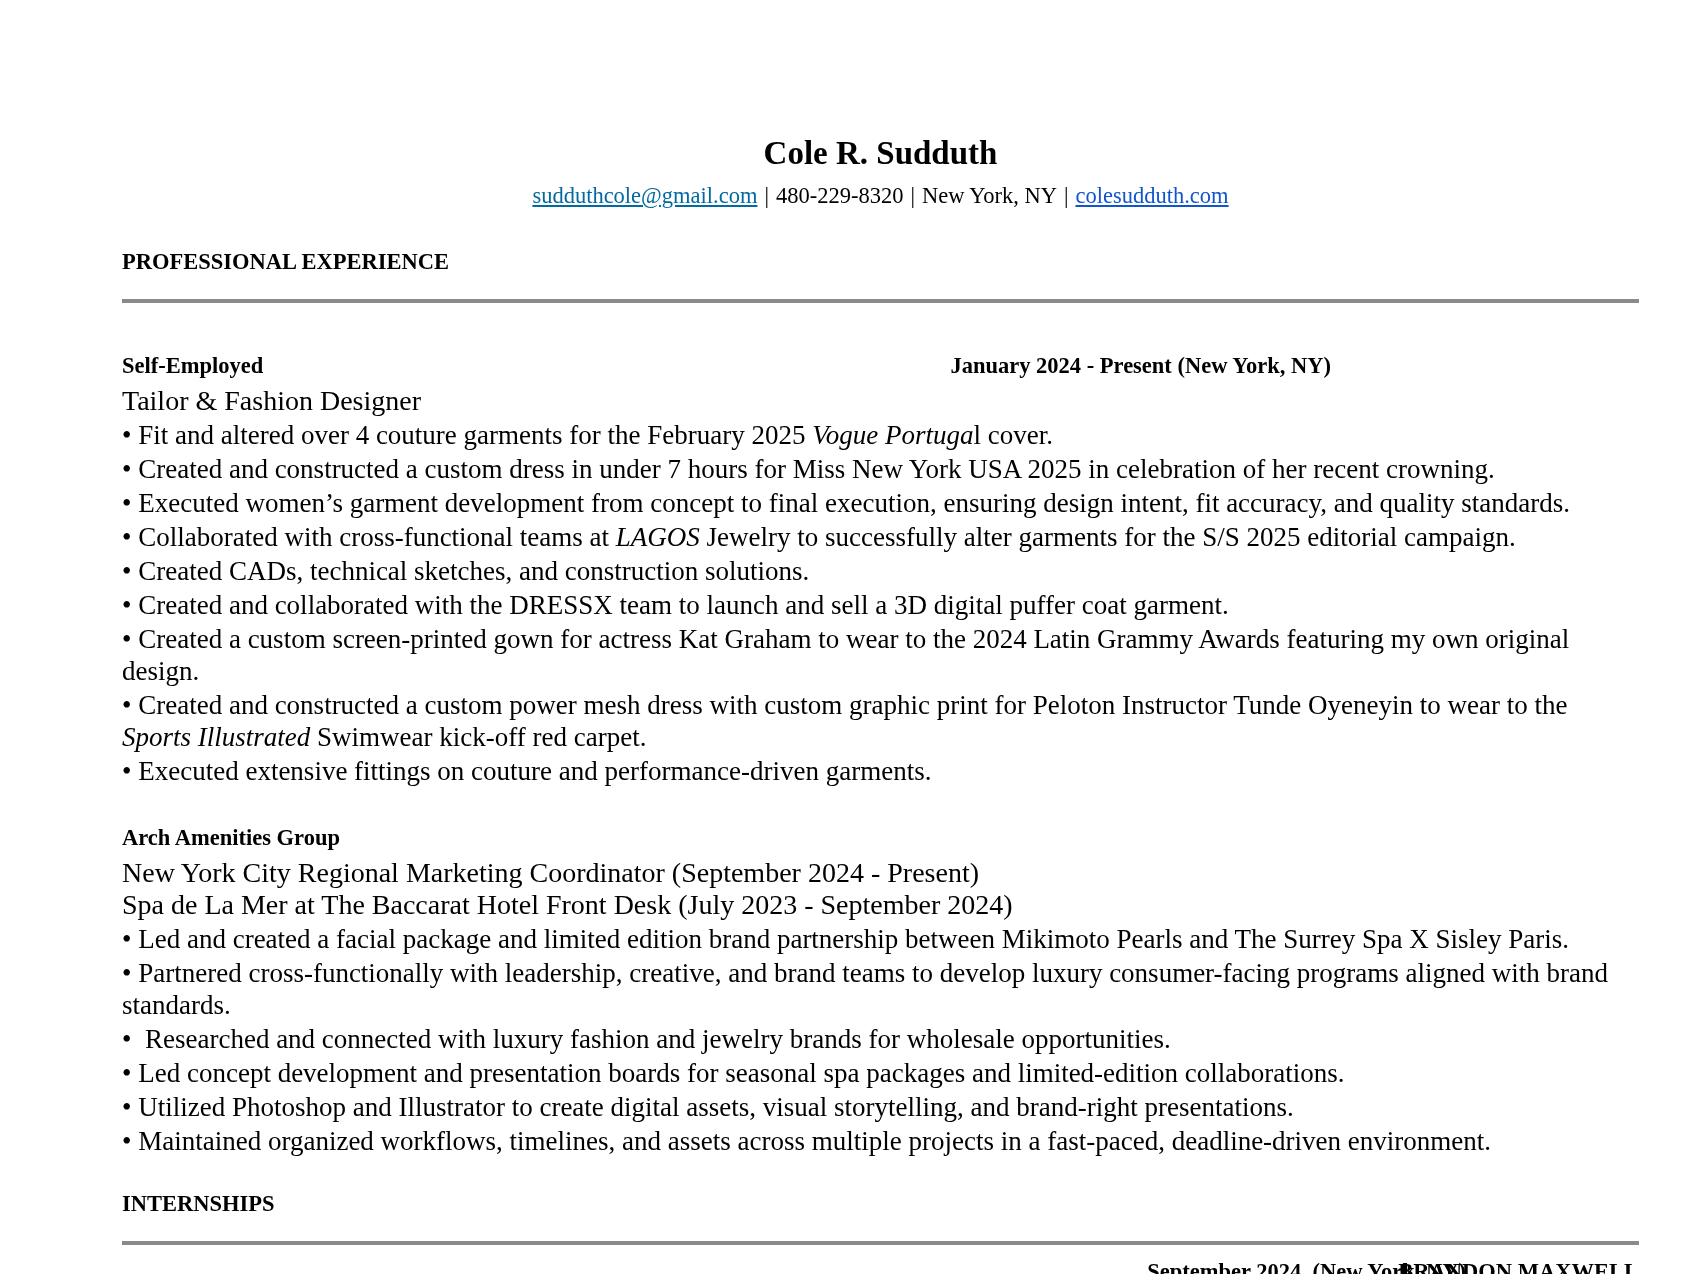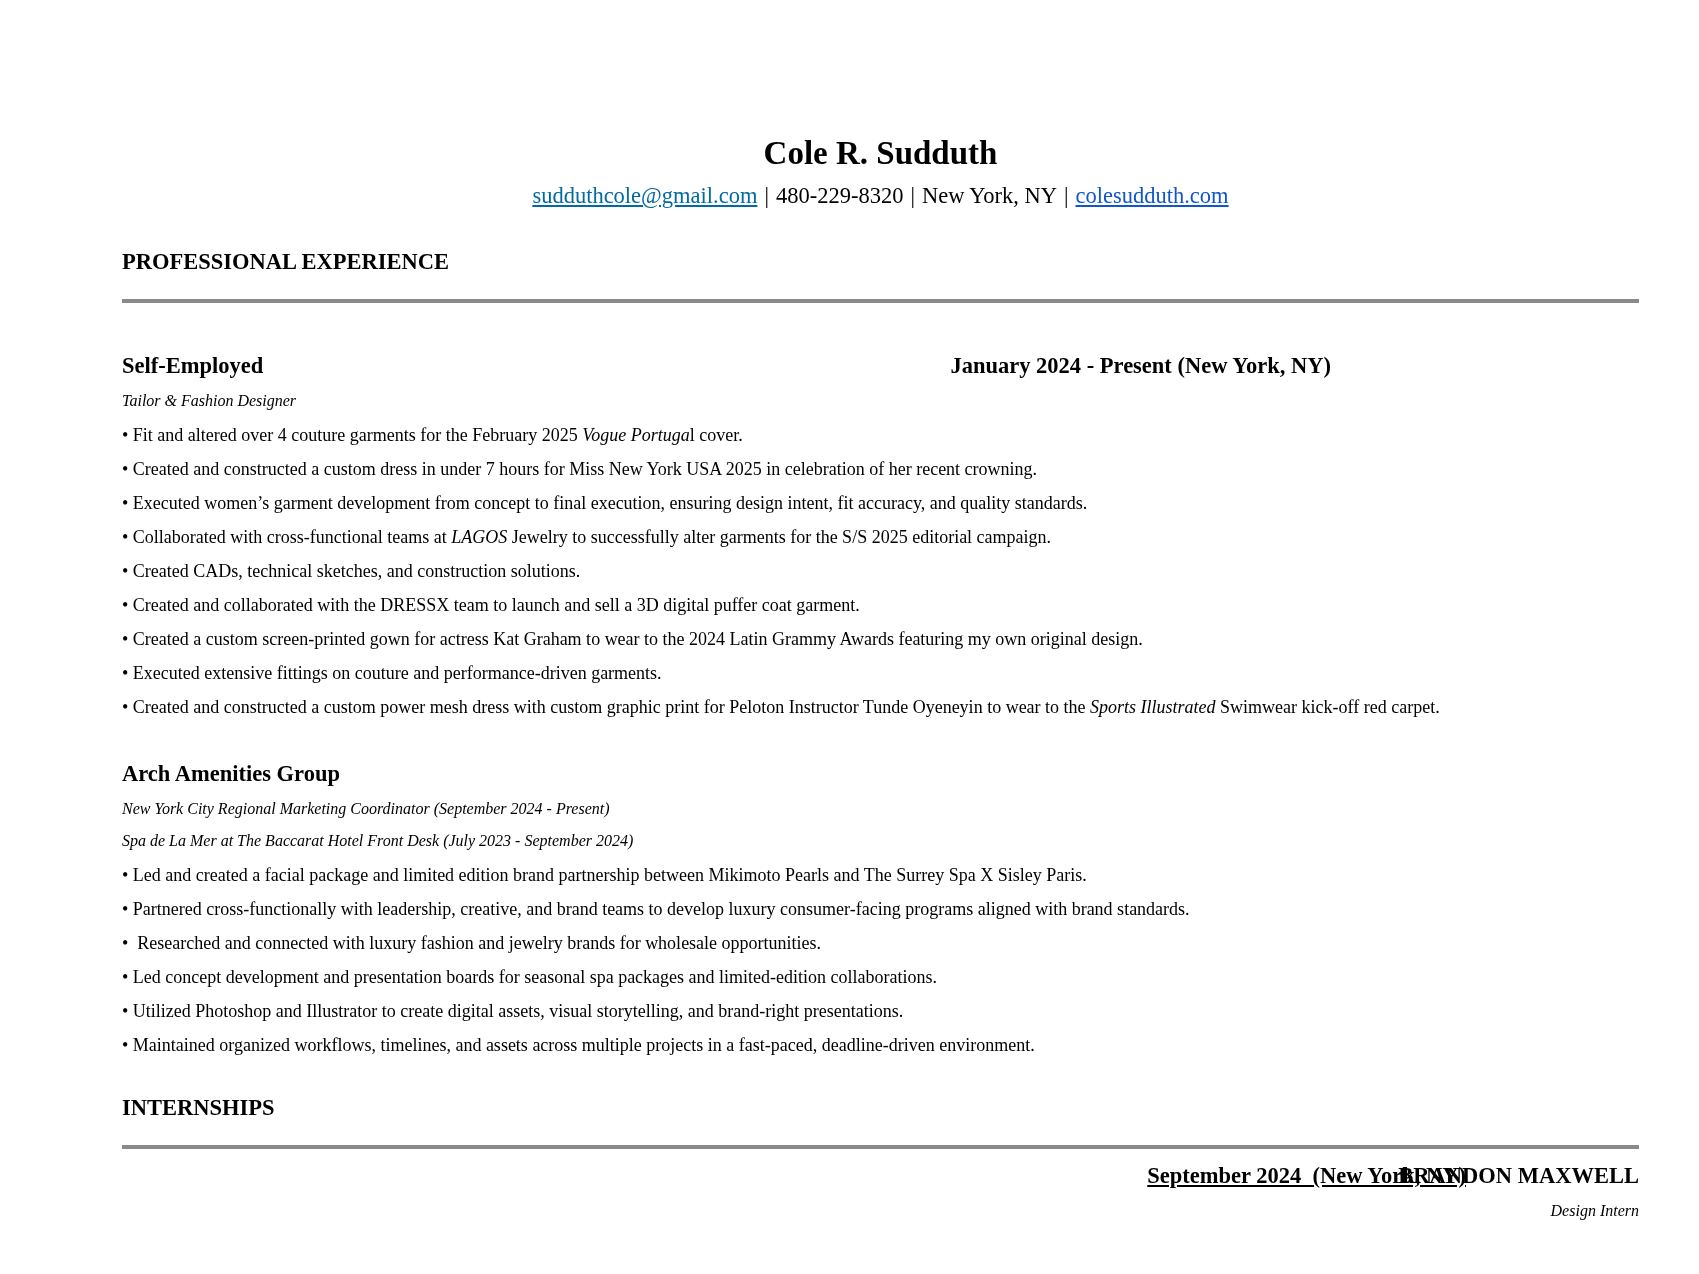--- a/index.html
+++ b/index.html
@@ -29,24 +29,24 @@
   
   .job { margin-top: 48px; }
   .job.arch { margin-top: 36px; }
   .job.brandon { margin-top: 12px; text-align: right; }
   .job-head { position: relative; font-size: 22.5px; font-weight: bold; line-height: 30px; }
   .company { display: inline; font-size: inherit; font-weight: bold; }
   .date { position: absolute; top: 0; font-weight: bold; white-space: pre; }
   .date-a { right: 308px; }
   .date-b { right: 213px; }
   .date-c { right: 173px; text-decoration: underline; }
-  .role { font-style: italic; font-size: 16px; line-height: 32px; margin-top: 4px; }
+  .role { font-size: 28px; line-height: 32px; margin-top: 4px; }
   .role + .role { margin-top: 0; }
   .bullets { margin-top: 2px; }
-  .bullet { font-size: 18px; line-height: 32px; margin-top: 2px; white-space: pre-wrap; }
+  .bullet { font-size: 27px; line-height: 32px; margin-top: 2px; white-space: pre-wrap; }
   .it { font-style: italic; }
 </style>
 </head>
 <body style="--link-blue: #1155cc; --rule-gray: #8a8a8a; color: rgb(0, 0, 0);">
 
 <div class="page">
 
   <header class="doc-header">
     <h1 class="person-name">Cole R. Sudduth</h1>
     <p class="contact-line">
@@ -65,22 +65,22 @@
       </div>
       <p class="role">Tailor &amp; Fashion Designer</p>
       <div class="bullets">
         <p class="bullet"><span>• Fit and altered over 4 couture garments for the February 2025 </span><span class="it">Vogue Portuga</span><span>l cover.</span></p>
         <p class="bullet"><span>• Created and constructed a custom dress in under 7 hours for Miss New York USA 2025 in celebration of her recent crowning.</span></p>
         <p class="bullet"><span>• Executed women’s garment development from concept to final execution, ensuring design intent, fit accuracy, and quality standards.</span></p>
         <p class="bullet"><span>• Collaborated with cross-functional teams at </span><span class="it">LAGOS</span><span> Jewelry to successfully alter garments for the S/S 2025 editorial campaign.</span></p>
         <p class="bullet"><span>• Created CADs, technical sketches, and construction solutions.</span></p>
         <p class="bullet"><span>• Created and collaborated with the DRESSX team to launch and sell a 3D digital puffer coat garment.</span></p>
         <p class="bullet"><span>• Created a custom screen-printed gown for actress Kat Graham to wear to the 2024 Latin Grammy Awards featuring my own original design.</span></p>
+        <p class="bullet"><span>• Created and constructed a custom power mesh dress with custom graphic print for Peloton Instructor Tunde Oyeneyin to wear to the </span><span class="it">Sports Illustrated</span><span> Swimwear kick-off red carpet.</span></p>
         <p class="bullet"><span>• Executed extensive fittings on couture and performance-driven garments.</span></p>
-        <p class="bullet"><span>• Created and constructed a custom power mesh dress with custom graphic print for Peloton Instructor Tunde Oyeneyin to wear to the </span><span class="it">Sports Illustrated</span><span> Swimwear kick-off red carpet.</span></p>
       </div>
     </article>
 
     <article class="job arch">
       <div class="job-head">
         <h3 class="company">Arch Amenities Group</h3>
       </div>
       <p class="role">New York City Regional Marketing Coordinator (September 2024 - Present)</p>
       <p class="role">Spa de La Mer at The Baccarat Hotel Front Desk (July 2023 - September 2024)</p>
       <div class="bullets">

